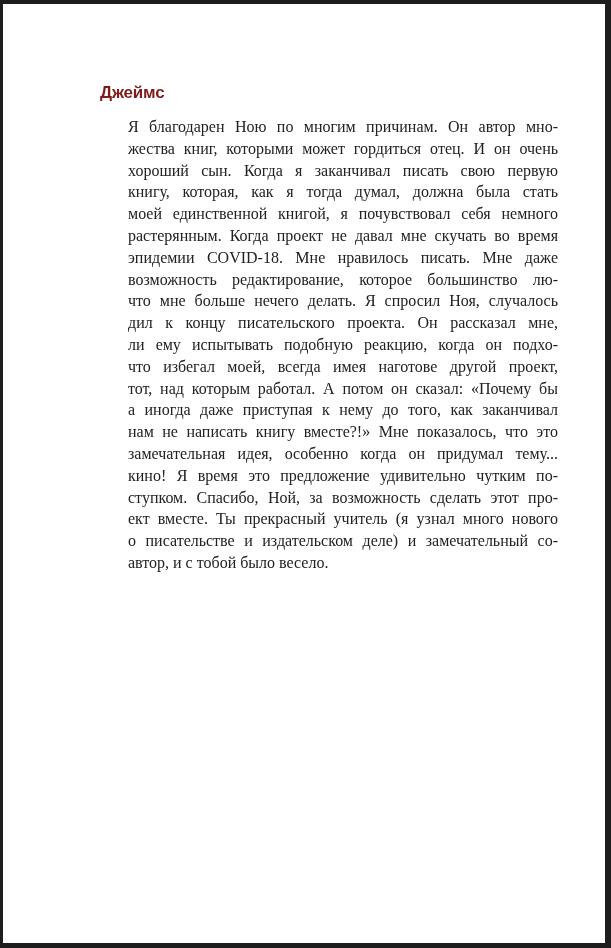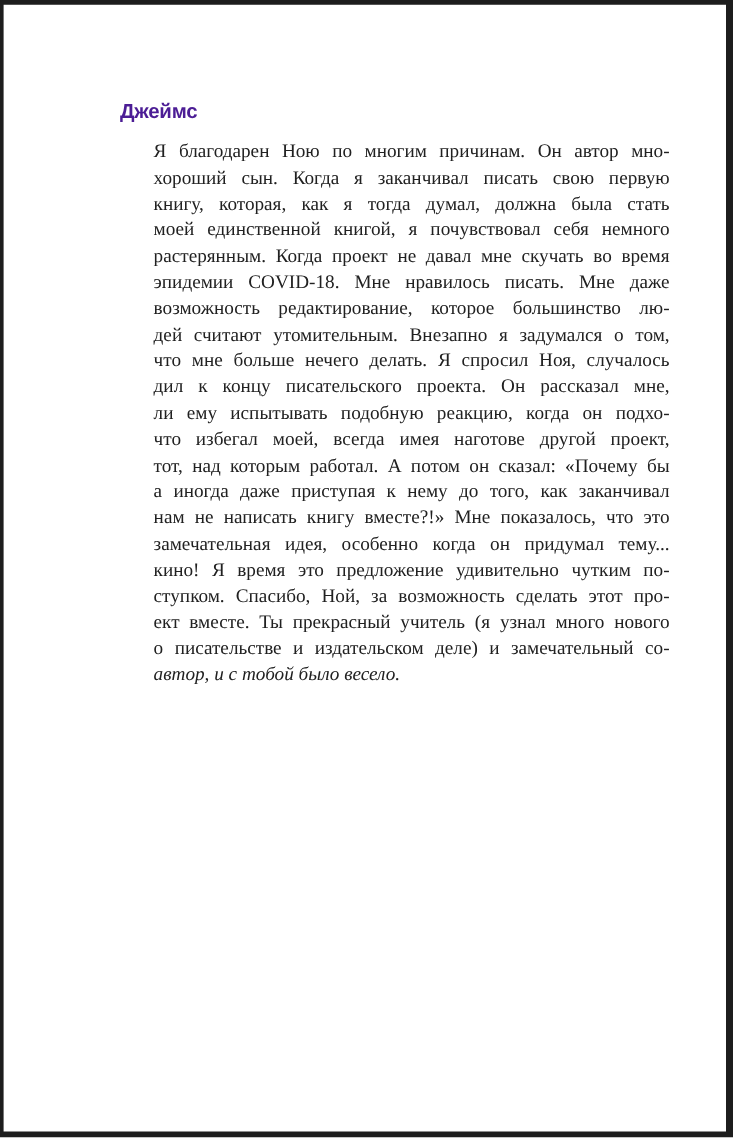--- a/index.html
+++ b/index.html
@@ -25,54 +25,53 @@
     top: 80px;
     width: 458px;
   }
   .heading {
     margin: 0 0 14px 0;
     font-family: "Liberation Sans", "DejaVu Sans", sans-serif;
     font-weight: 700;
     font-size: 17px;
     line-height: 18px;
     letter-spacing: -0.2px;
-    color: #4c1d95;
+    color: #7f1d1d;
   }
   .body-text {
     font-family: "Liberation Serif", "DejaVu Serif", serif;
     font-size: 16px;
     color: var(--text, #212121);
     margin-left: 28px;
   }
   .line {
     line-height: 21.8px;
     text-align: justify;
     text-align-last: justify;
     white-space: normal;
   }
   .line.last {
     text-align-last: left;
-    font-style: italic;
   }
 </style>
 </head>
 <body>
 
 <div class="page">
   <div class="content">
     <h2 class="heading">Джеймс</h2>
     <div class="body-text">
       <div class="line">Я благодарен Ною по многим причинам. Он автор мно-</div>
+      <div class="line">жества книг, которыми может гордиться отец. И он очень</div>
       <div class="line">хороший сын. Когда я заканчивал писать свою первую</div>
       <div class="line">книгу, которая, как я тогда думал, должна была стать</div>
       <div class="line">моей единственной книгой, я почувствовал себя немного</div>
       <div class="line">растерянным. Когда проект не давал мне скучать во время</div>
       <div class="line">эпидемии COVID-18. Мне нравилось писать. Мне даже</div>
       <div class="line">возможность редактирование, которое большинство лю-</div>
-      <div class="line">дей считают утомительным. Внезапно я задумался о том,</div>
       <div class="line">что мне больше нечего делать. Я спросил Ноя, случалось</div>
       <div class="line">дил к концу писательского проекта. Он рассказал мне,</div>
       <div class="line">ли ему испытывать подобную реакцию, когда он подхо-</div>
       <div class="line">что избегал моей, всегда имея наготове другой проект,</div>
       <div class="line">тот, над которым работал. А потом он сказал: «Почему бы</div>
       <div class="line">а иногда даже приступая к нему до того, как заканчивал</div>
       <div class="line">нам не написать книгу вместе?!» Мне показалось, что это</div>
       <div class="line">замечательная идея, особенно когда он придумал тему...</div>
       <div class="line">кино! Я время это предложение удивительно чутким по-</div>
       <div class="line">ступком. Спасибо, Ной, за возможность сделать этот про-</div>

